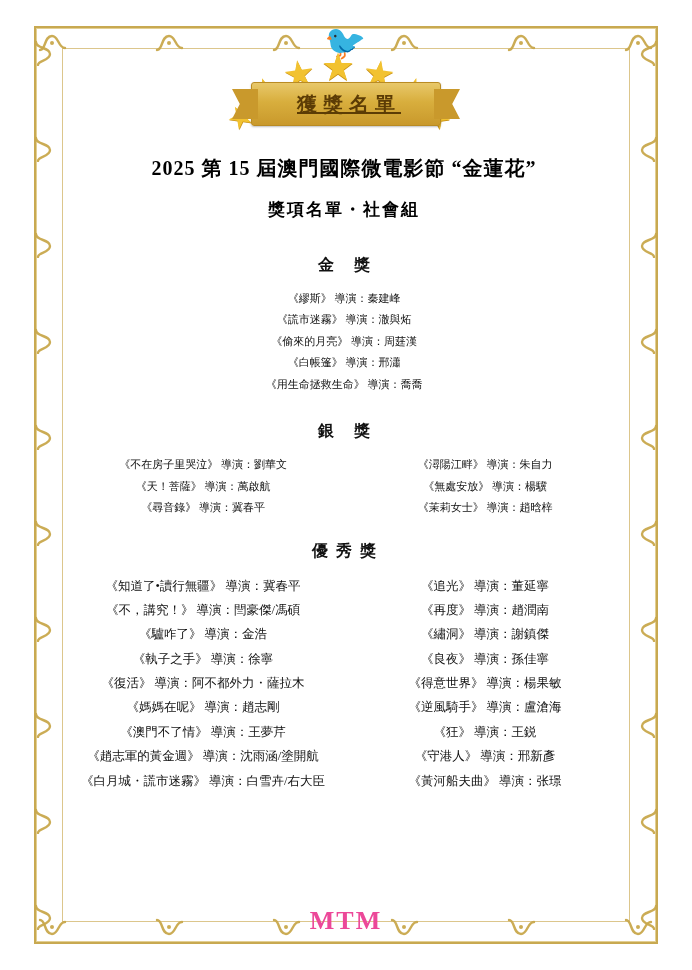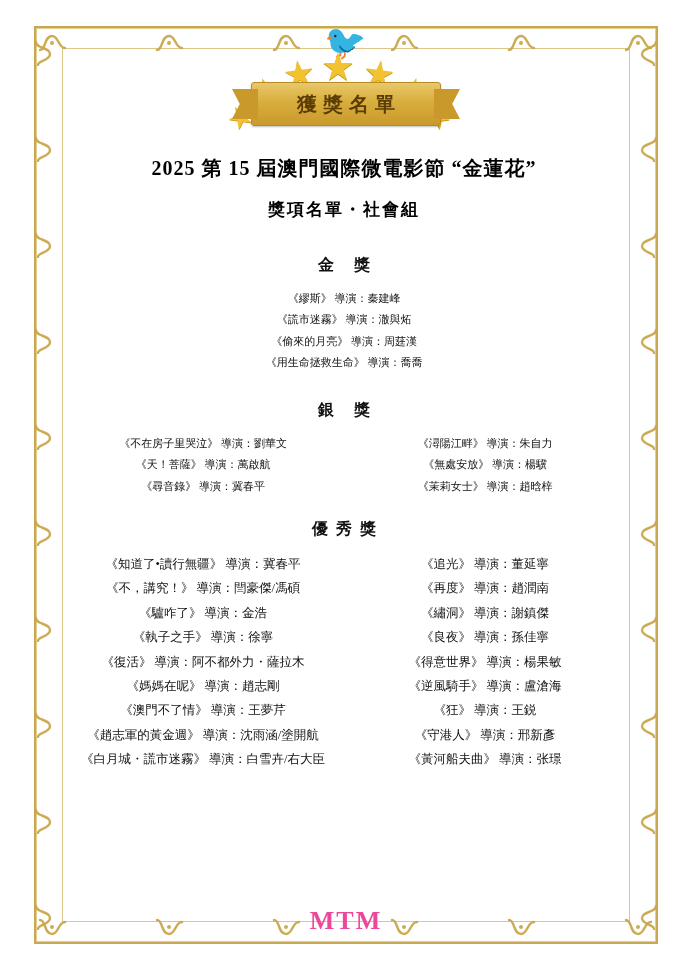--- a/index.html
+++ b/index.html
@@ -107,20 +107,21 @@
     align-items: center;
     justify-content: center;
     box-shadow: 0 1px 2px rgba(0,0,0,.25);
   }
   .ribbon span {
     font-size: 20px;
     font-weight: bold;
     color: #5c3c05;
     letter-spacing: 6px;
     text-indent: 6px;
+    text-decoration: underline;
   }
   .ribbon::before, .ribbon::after {
     content: "";
     position: absolute;
     top: 6px;
     width: 26px;
     height: 30px;
     background: #c9992c;
   }
   .ribbon::before { left: -20px; clip-path: polygon(0 0,100% 0,100% 100%,0 100%,30% 50%); }
@@ -399,20 +400,21 @@
   <div class="content">
     <h1 class="title-main">2025 第 15 屆澳門國際微電影節 “金蓮花”</h1>
     <h2 class="title-sub">獎項名單・社會組</h2>
 
     <div>
       <div class="award-heading">金 獎</div>
       <div class="single-col">
         <div class="entry">《繆斯》 導演：秦建峰</div>
         <div class="entry">《謊市迷霧》 導演：澈與炻</div>
         <div class="entry">《偷來的月亮》 導演：周莛漢</div>
+        <div class="entry">《白帳篷》 導演：邢瀟</div>
         <div class="entry">《用生命拯救生命》 導演：喬喬</div>
       </div>
     </div>
 
     <div class="sec-silver">
       <div class="award-heading">銀 獎</div>
       <div class="two-col">
         <div class="entry">《不在房子里哭泣》 導演：劉華文</div>
         <div class="entry">《潯陽江畔》 導演：朱自力</div>
         <div class="entry">《天！菩薩》 導演：萬啟航</div>

